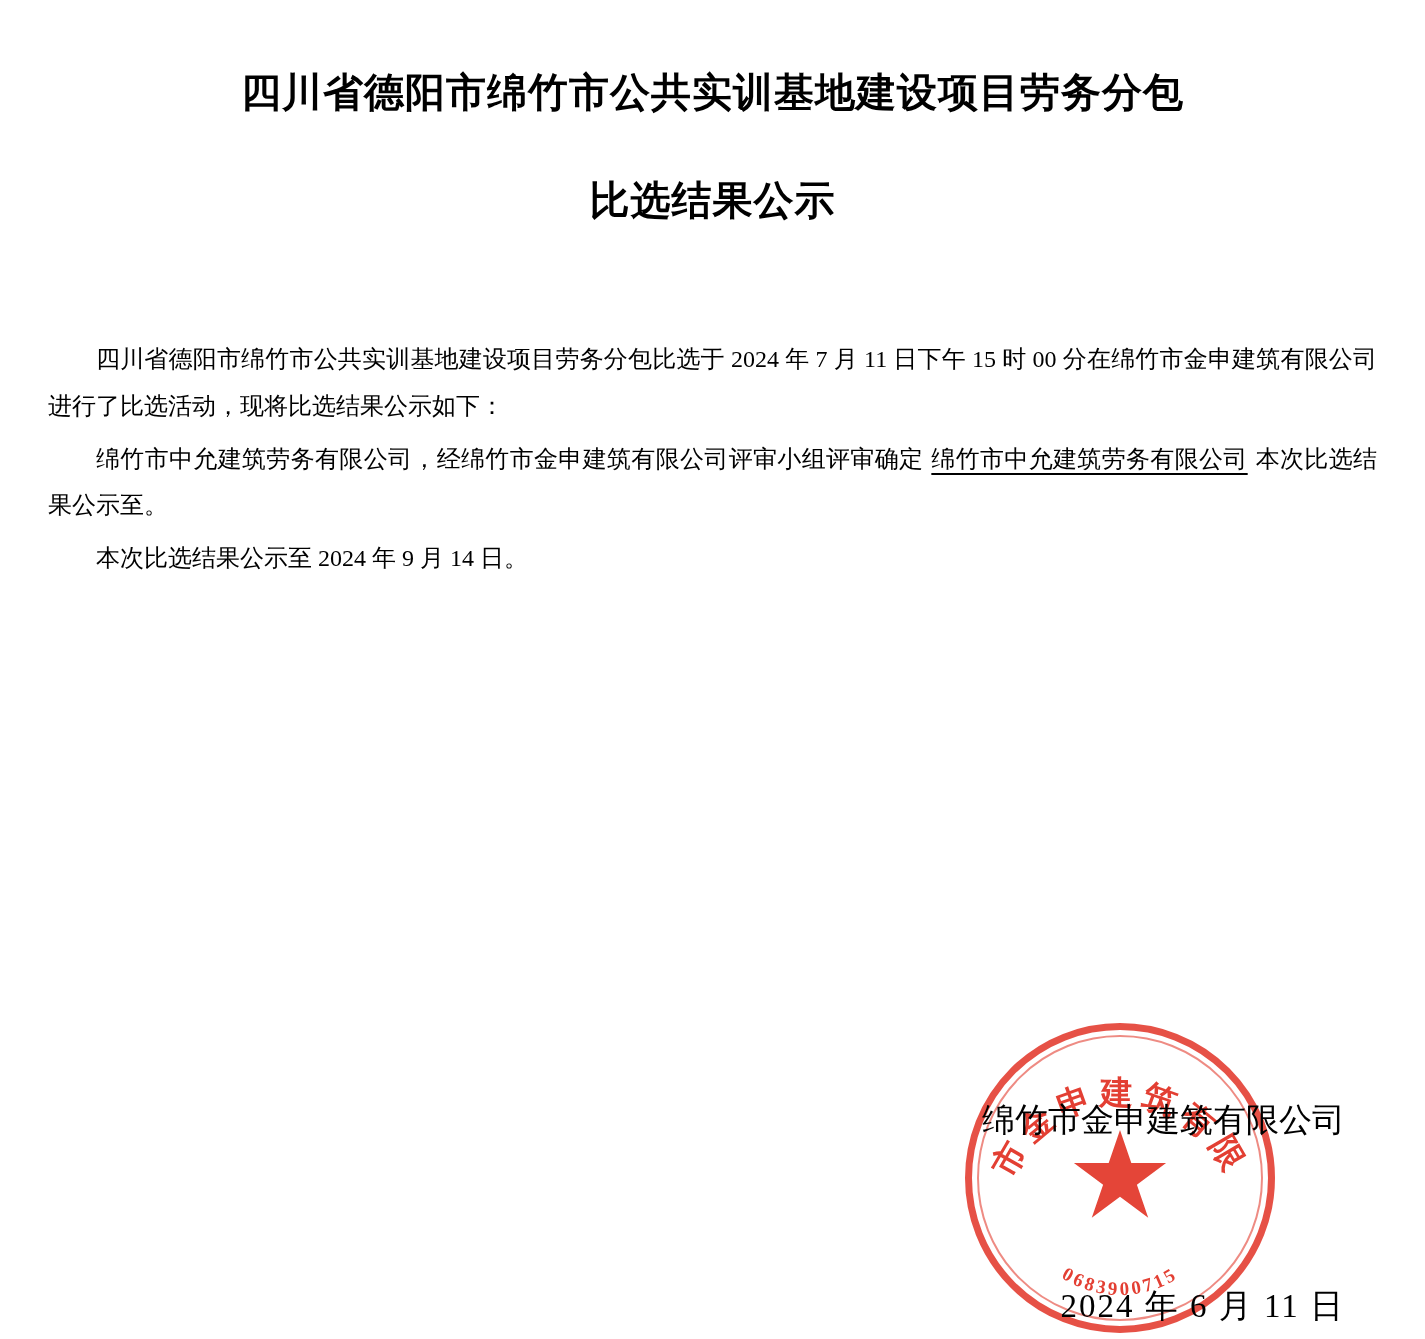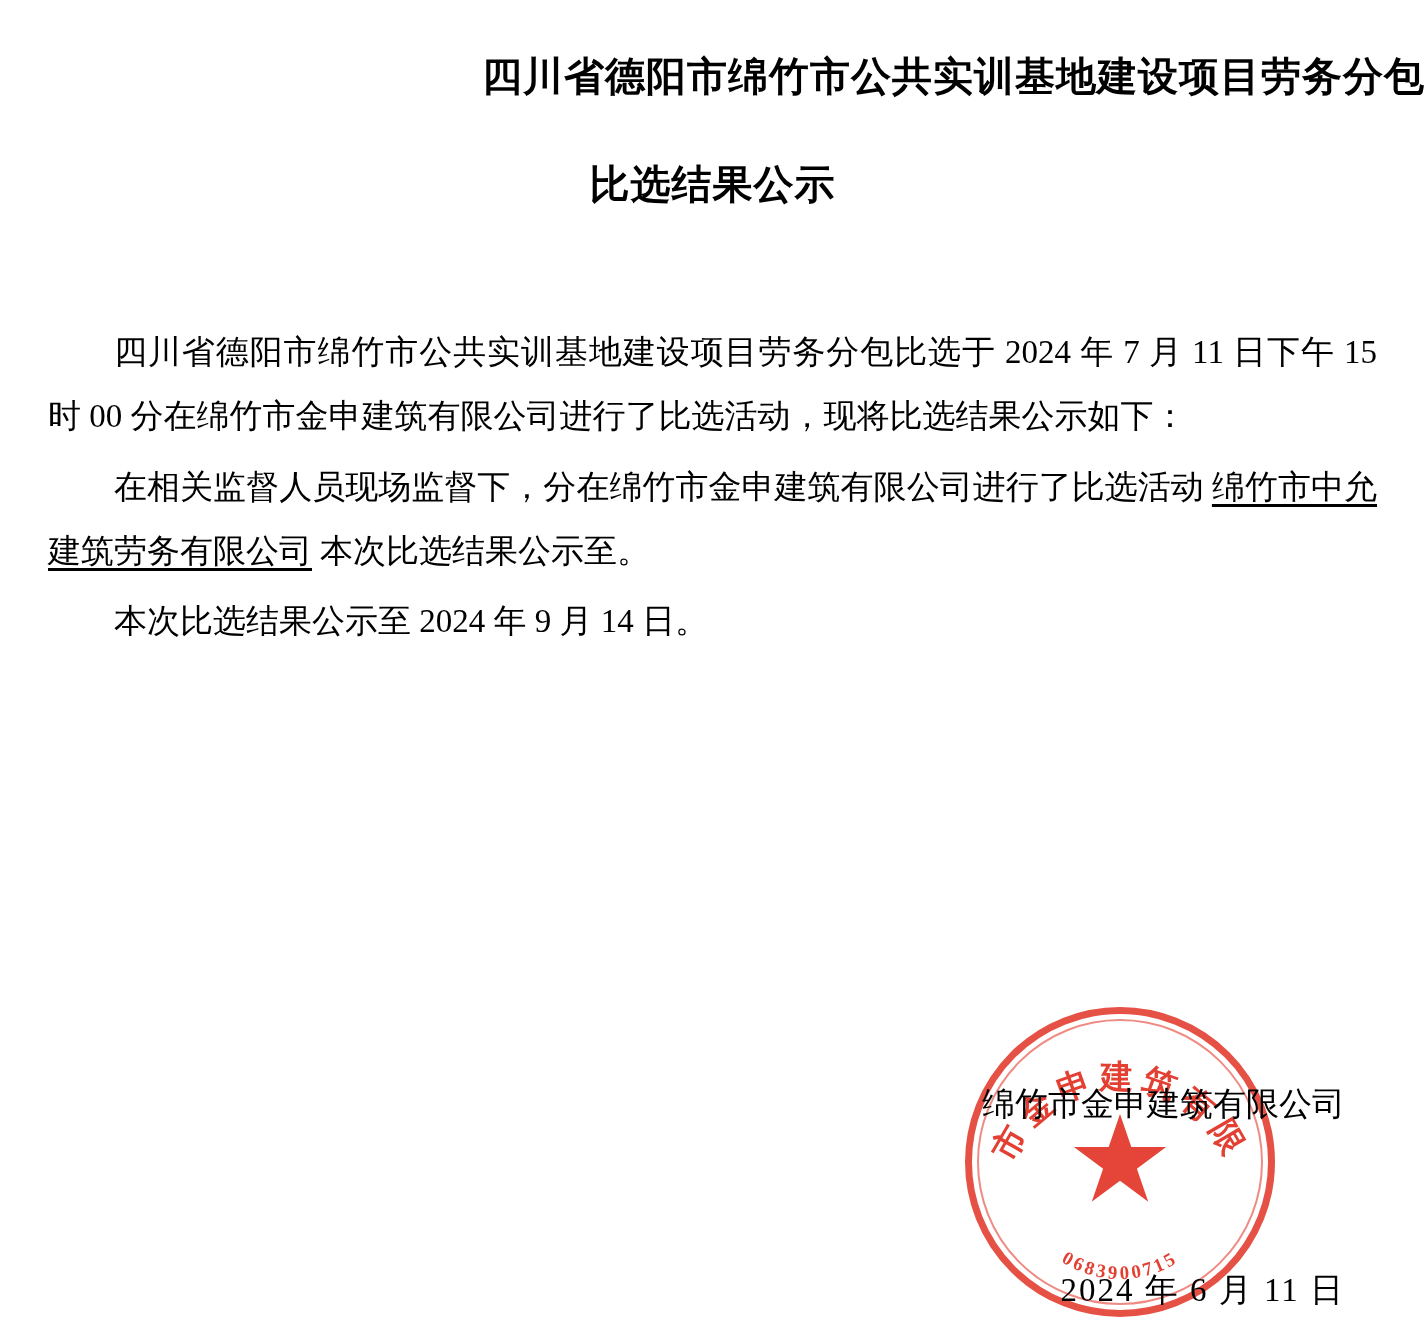--- a/index.html
+++ b/index.html
@@ -25,31 +25,30 @@
   }
 
   .doc-title {
     text-align: center;
     font-size: 40px;
     font-weight: 700;
     letter-spacing: 1px;
     line-height: 1.25;
   }
   .title-line-1 {
-    margin-top: 52px;
-    text-align: right;
+    margin-top: 68px;
   }
   .title-line-2 {
     margin-top: 58px;
   }
 
   .body-block {
     margin-top: 110px;
     padding: 0 48px 0 48px;
-    font-size: 33px;
+    font-size: 24px;
     line-height: 1.95;
     text-align: justify;
   }
 
   .para {
     text-indent: 2em;
     margin: 0 0 6px 0;
   }
 
   .winner {
@@ -138,21 +137,21 @@
 
 <div class="page">
 
   <h1 class="doc-title title-line-1">四川省德阳市绵竹市公共实训基地建设项目劳务分包</h1>
   <h1 class="doc-title title-line-2">比选结果公示</h1>
 
   <div class="body-block">
 
     <p class="para">四川省德阳市绵竹市公共实训基地建设项目劳务分包比选于 2024 年 7 月 11 日下午 15 时 00 分在绵竹市金申建筑有限公司进行了比选活动，现将比选结果公示如下：</p>
 
-    <p class="para"><span>在相关监督人员现场监督下，分在绵竹市金申建筑有限公司进行了比选活动</span><span class="winner">绵竹市中允建筑劳务有限公司</span><span>本次比选结果公示至。</span></p>
+    <p class="para"><span>绵竹市中允建筑劳务有限公司，经绵竹市金申建筑有限公司评审小组评审确定</span><span class="winner">绵竹市中允建筑劳务有限公司</span><span>本次比选结果公示至。</span></p>
 
     <p class="para">本次比选结果公示至 2024 年 9 月 14 日。</p>
 
   </div>
 
   <div class="seal">
     <div class="ring"></div>
     <div class="ring-inner"></div>
     <svg viewBox="0 0 310 310" xmlns="http://www.w3.org/2000/svg" aria-hidden="true">
       <defs>

